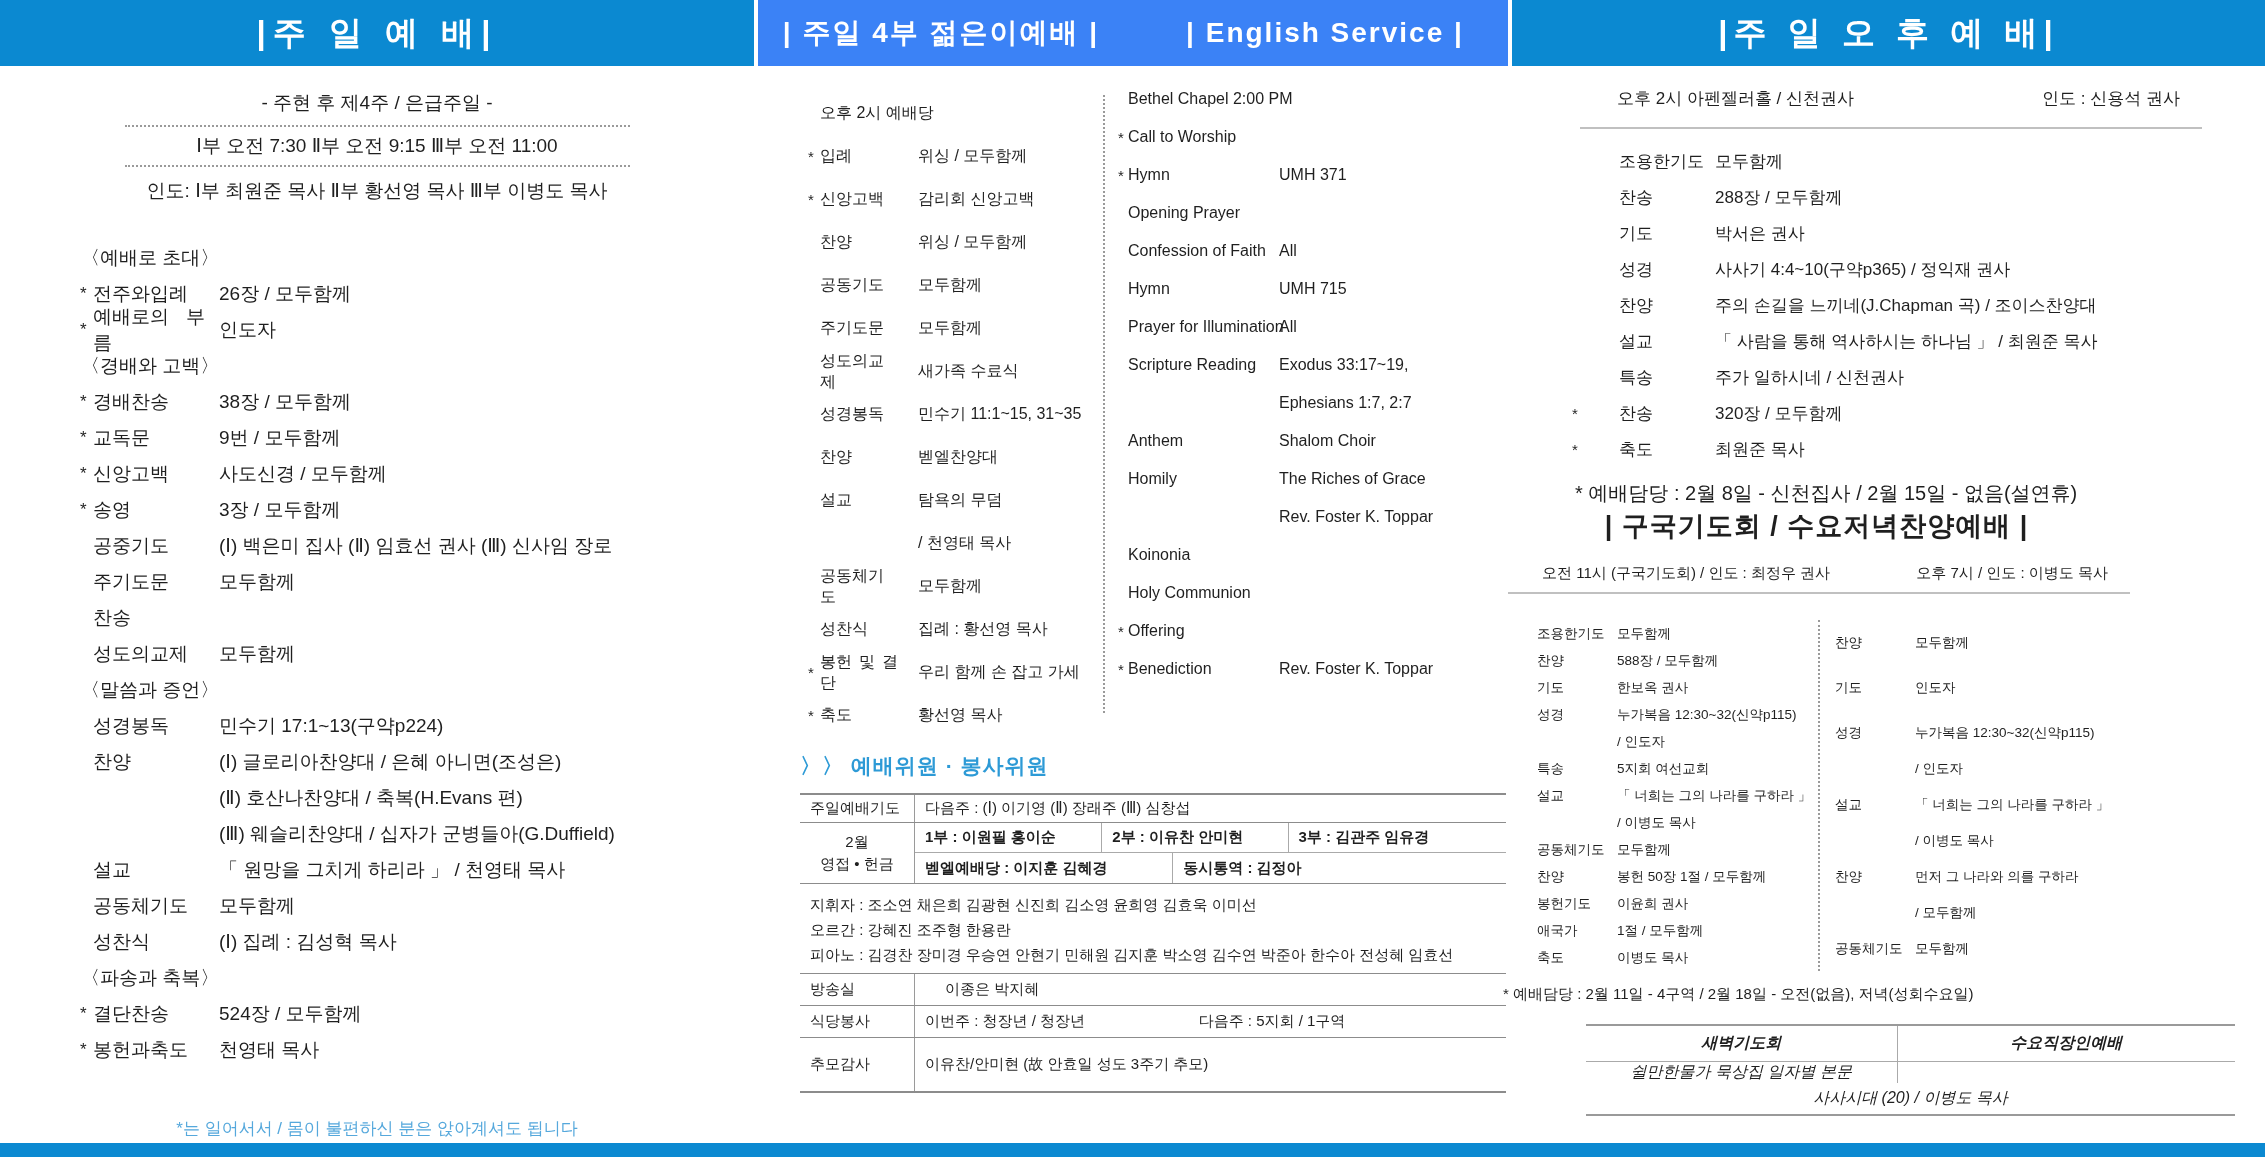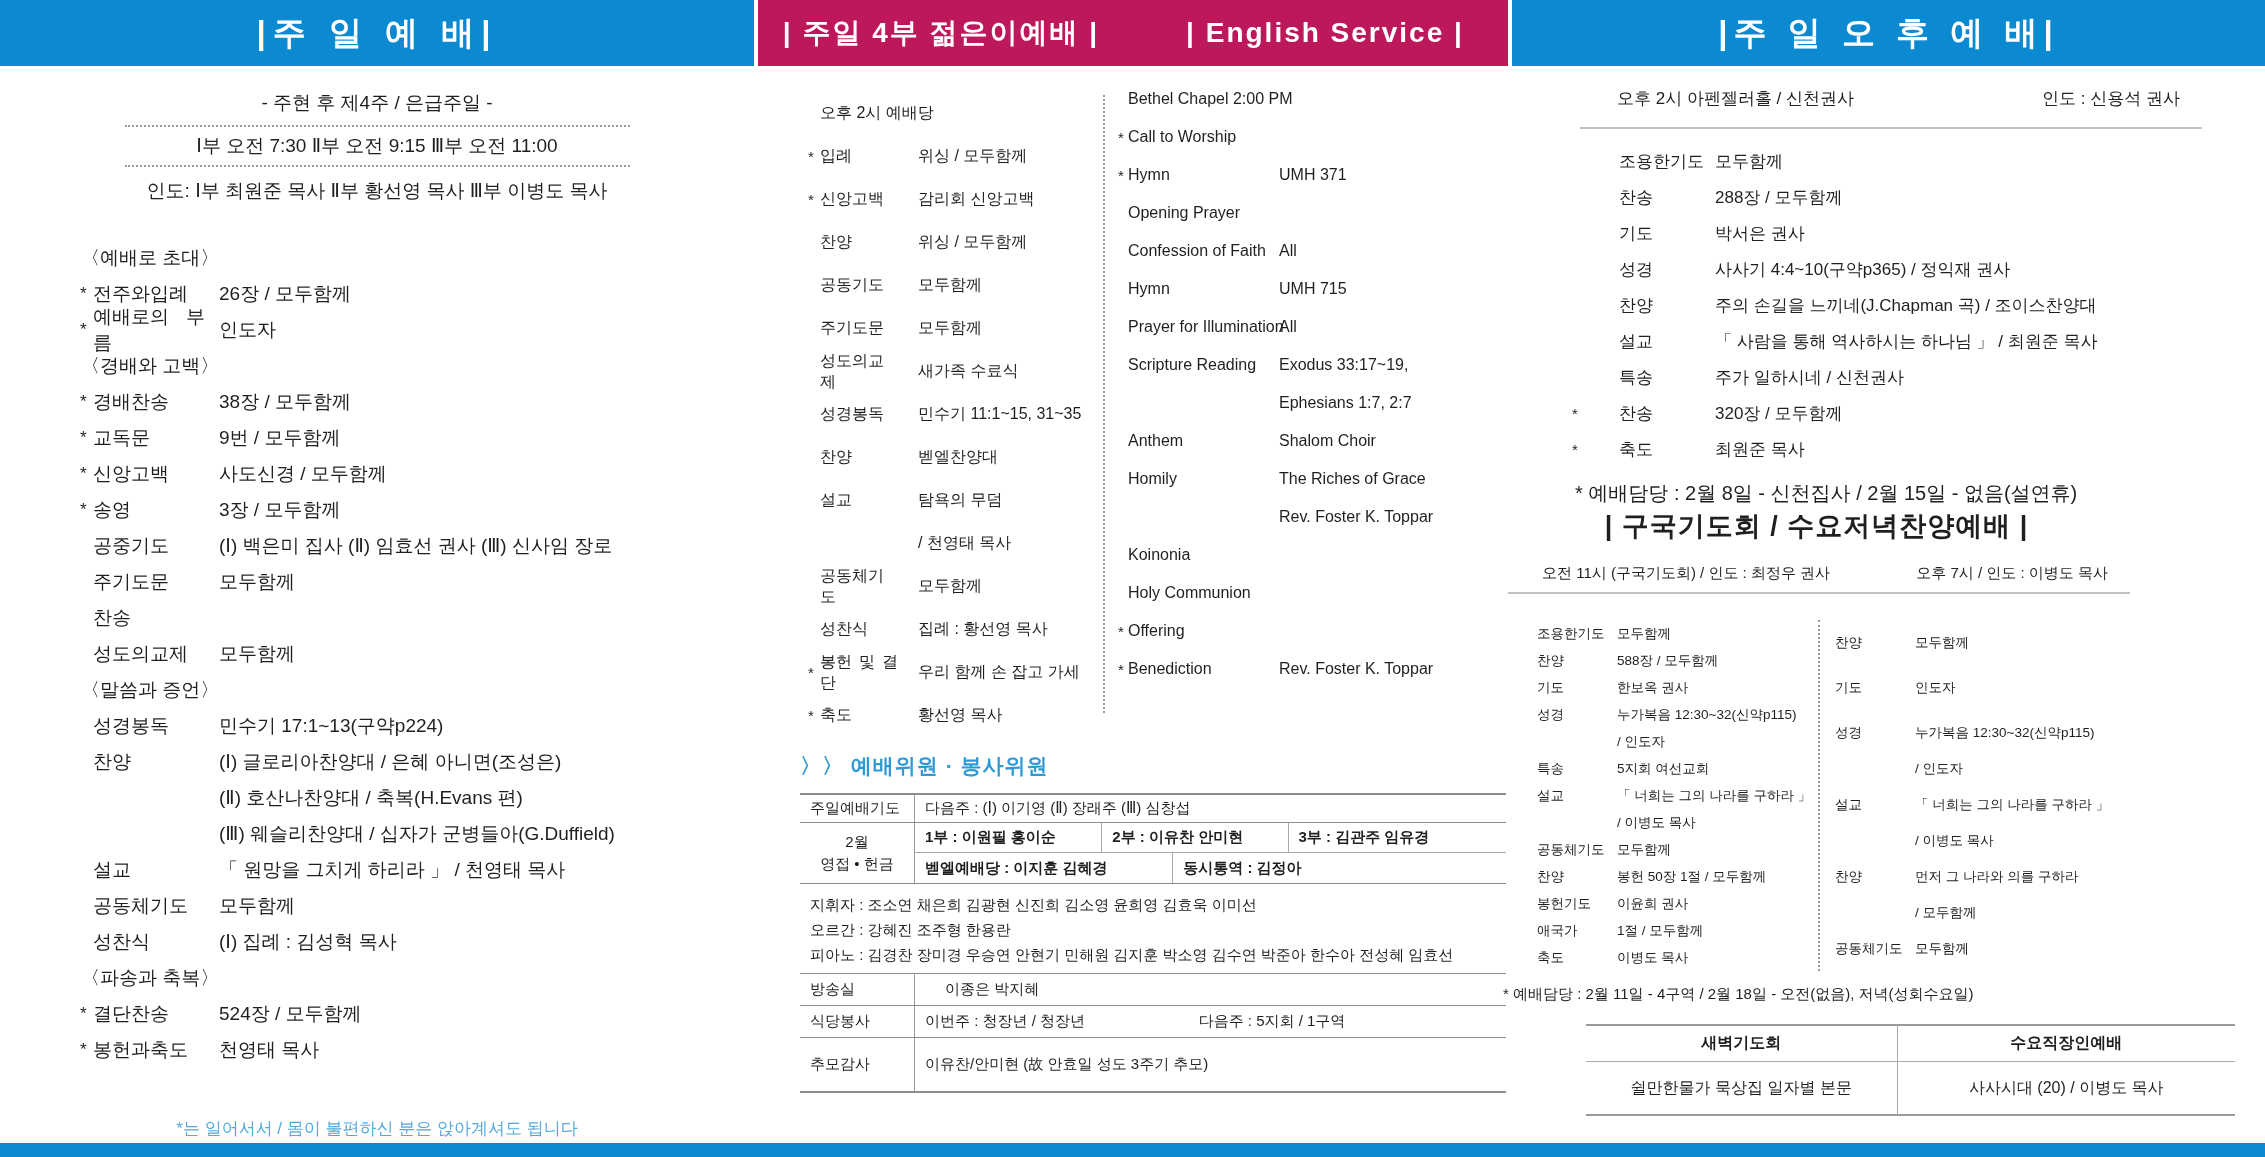--- a/index.html
+++ b/index.html
@@ -4,21 +4,21 @@
 <style>
   * { margin:0; padding:0; box-sizing:border-box; }
   html,body { background:#ffffff; }
   body { font-family:"Liberation Sans","DejaVu Sans",sans-serif; color:#1f1f1f; }
   #page { position:relative; width:2265px; height:1157px; background:#fff; overflow:hidden;padding-left:20px; }
 
   
   .hdr { position:absolute; top:0; height:66px; display:flex; align-items:center; justify-content:center;
          color:#fff; font-weight:bold; }
   #hdr-left  { left:0;     width:754px; background:#0b89d1; font-size:33px; letter-spacing:7px; }
-  #hdr-mid   { left:758px; width:750px; background:#be185d;gap:18px; }
+  #hdr-mid   { left:758px; width:750px; background:#3b82f6;gap:18px; }
   #hdr-right { left:1512px; width:753px; background:#0b89d1; font-size:33px; letter-spacing:6px; }
   #hdr-mid .half { flex:1; text-align:center; font-size:28px; font-weight:bold; color:#fff; letter-spacing:2px; }
   #footer-bar { position:absolute; left:0; top:1143px; width:2265px; height:14px; background:#0b89d1; }
 
   
   .rows .row { display:flex; align-items:center; }
   .rows .st { flex:none; text-align:left; }
   .rows .lb { flex:none; text-align:justify; text-align-last:justify; white-space:pre-wrap; }
   .rows .vl { flex:1; white-space:nowrap; }
   .rows .full { white-space:nowrap; }
@@ -107,22 +107,22 @@
   #panel-wed .colR .row.cont { height:27px; }
   #panel-wed .lb { width:72px; margin-right:8px; }
   #panel-wed .st { width:0; }
   #panel-wed .foot { margin:14px 0 0 63px; font-size:15px; }
 
   
   #mini-table { position:absolute; left:1586px; top:1024px; width:649px; font-size:16px;
                 border-top:2px solid #9a9a9a; border-bottom:2px solid #9a9a9a; }
   #mini-table .mrow { display:flex; }
   #mini-table .mhead { height:36px; border-bottom:1.5px solid #aaa; font-weight:bold; }
-  #mini-table .mbody { height:52px; }
-  #mini-table .mcell { display:flex; align-items:center; justify-content:center; }
+  #mini-table .mbody { height:52px;flex-direction:column; }
+  #mini-table .mcell { display:flex; align-items:center; justify-content:center;font-style:italic; }
   #mini-table .mc1 { width:48%; border-right:1.5px solid #aaa; }
   #mini-table .mc2 { flex:1; }
 </style>
 </head>
 <body>
 
 <div id="page">
 
   <div id="hdr-left" class="hdr">
     <span>|주 일 예 배|</span>

